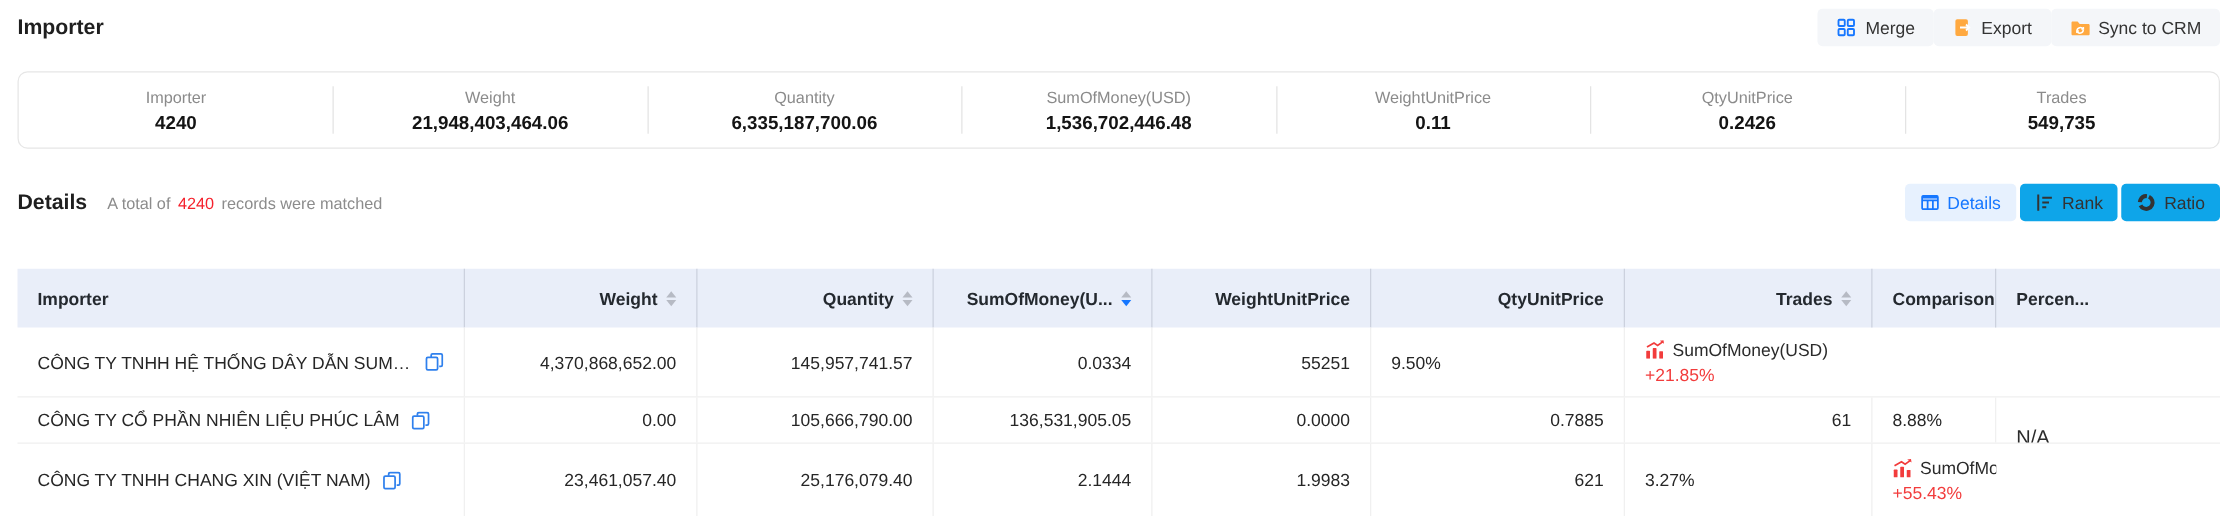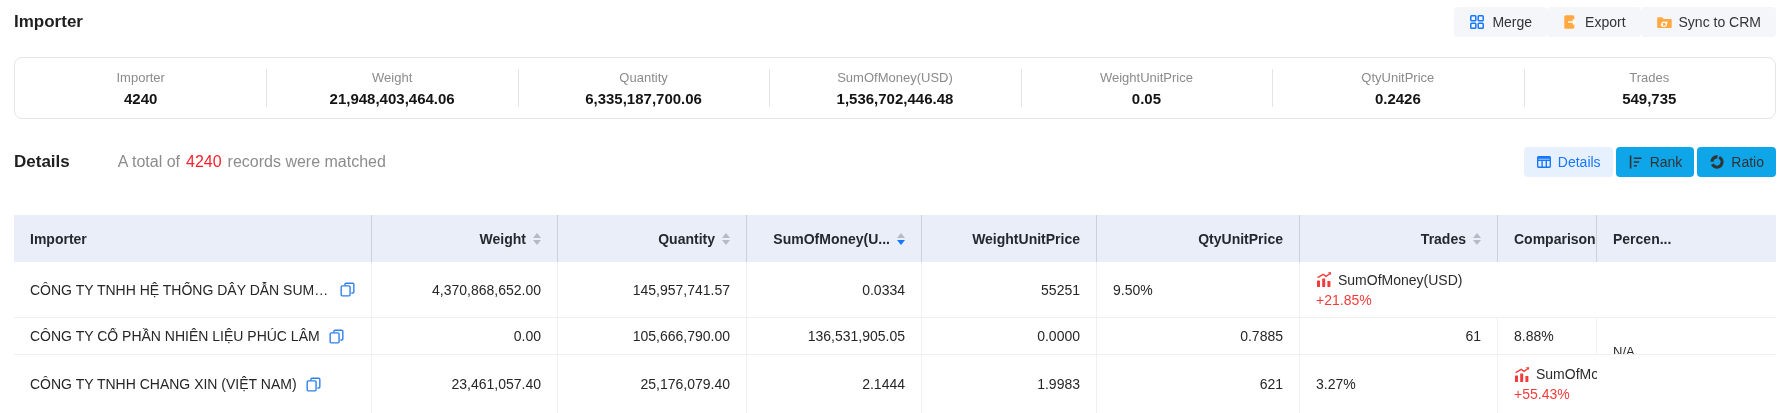--- a/index.html
+++ b/index.html
@@ -72,21 +72,21 @@
     margin-top: 27px;
     height: 32px;
     padding: 0 14px;
     display: flex;
     align-items: center;
     justify-content: space-between;
     gap: 44px;
   }
   .details-left { display: flex; align-items: baseline; gap: 16px; }
   .details-title { font-size: 17px; font-weight: bold; color: #1f1f1f; }
-  .details-summary { font-size: 16px; color: #8c8c8c; margin-left: 32px; }
+  .details-summary { font-size: 13px; color: #8c8c8c; }
   .summary-count { color: #f5222d; margin: 0 6px; }
   .view-group { display: flex; gap: 3px; }
   .view-btn {
     height: 30px;
     padding: 0 12px;
     background: #0ea5e9;
     color: #333;
     border: none;
     border-radius: 4px;
     font-family: "Liberation Sans", sans-serif;
@@ -150,21 +150,21 @@
   
   .cmp-cell {
     flex-direction: column;
     align-items: flex-start;
     justify-content: center;
     gap: 4px;
   }
   .cmp-line { display: flex; align-items: center; gap: 6px; }
   .cmp-label { font-size: 14px; color: #2b2b2b; }
   .cmp-value { font-size: 14px; color: #f23c3c; }
-  .cmp-na { font-size: 13px; color: #2b2b2b; margin-top: 30px; }
+  .cmp-na { font-size: 16px; color: #2b2b2b; margin-top: 30px; }
 </style>
 </head>
 <body>
 
 <div class="page">
 
   <div class="topbar">
     <div class="page-title">Importer</div>
     <div class="actions">
       <button class="action-btn">
@@ -212,21 +212,21 @@
     <div class="stat">
       <div class="stat-label">Quantity</div>
       <div class="stat-value">6,335,187,700.06</div>
     </div>
     <div class="stat">
       <div class="stat-label">SumOfMoney(USD)</div>
       <div class="stat-value">1,536,702,446.48</div>
     </div>
     <div class="stat">
       <div class="stat-label">WeightUnitPrice</div>
-      <div class="stat-value">0.05</div>
+      <div class="stat-value">0.11</div>
     </div>
     <div class="stat">
       <div class="stat-label">QtyUnitPrice</div>
       <div class="stat-value">0.2426</div>
     </div>
     <div class="stat">
       <div class="stat-label">Trades</div>
       <div class="stat-value">549,735</div>
     </div>
   </div>

